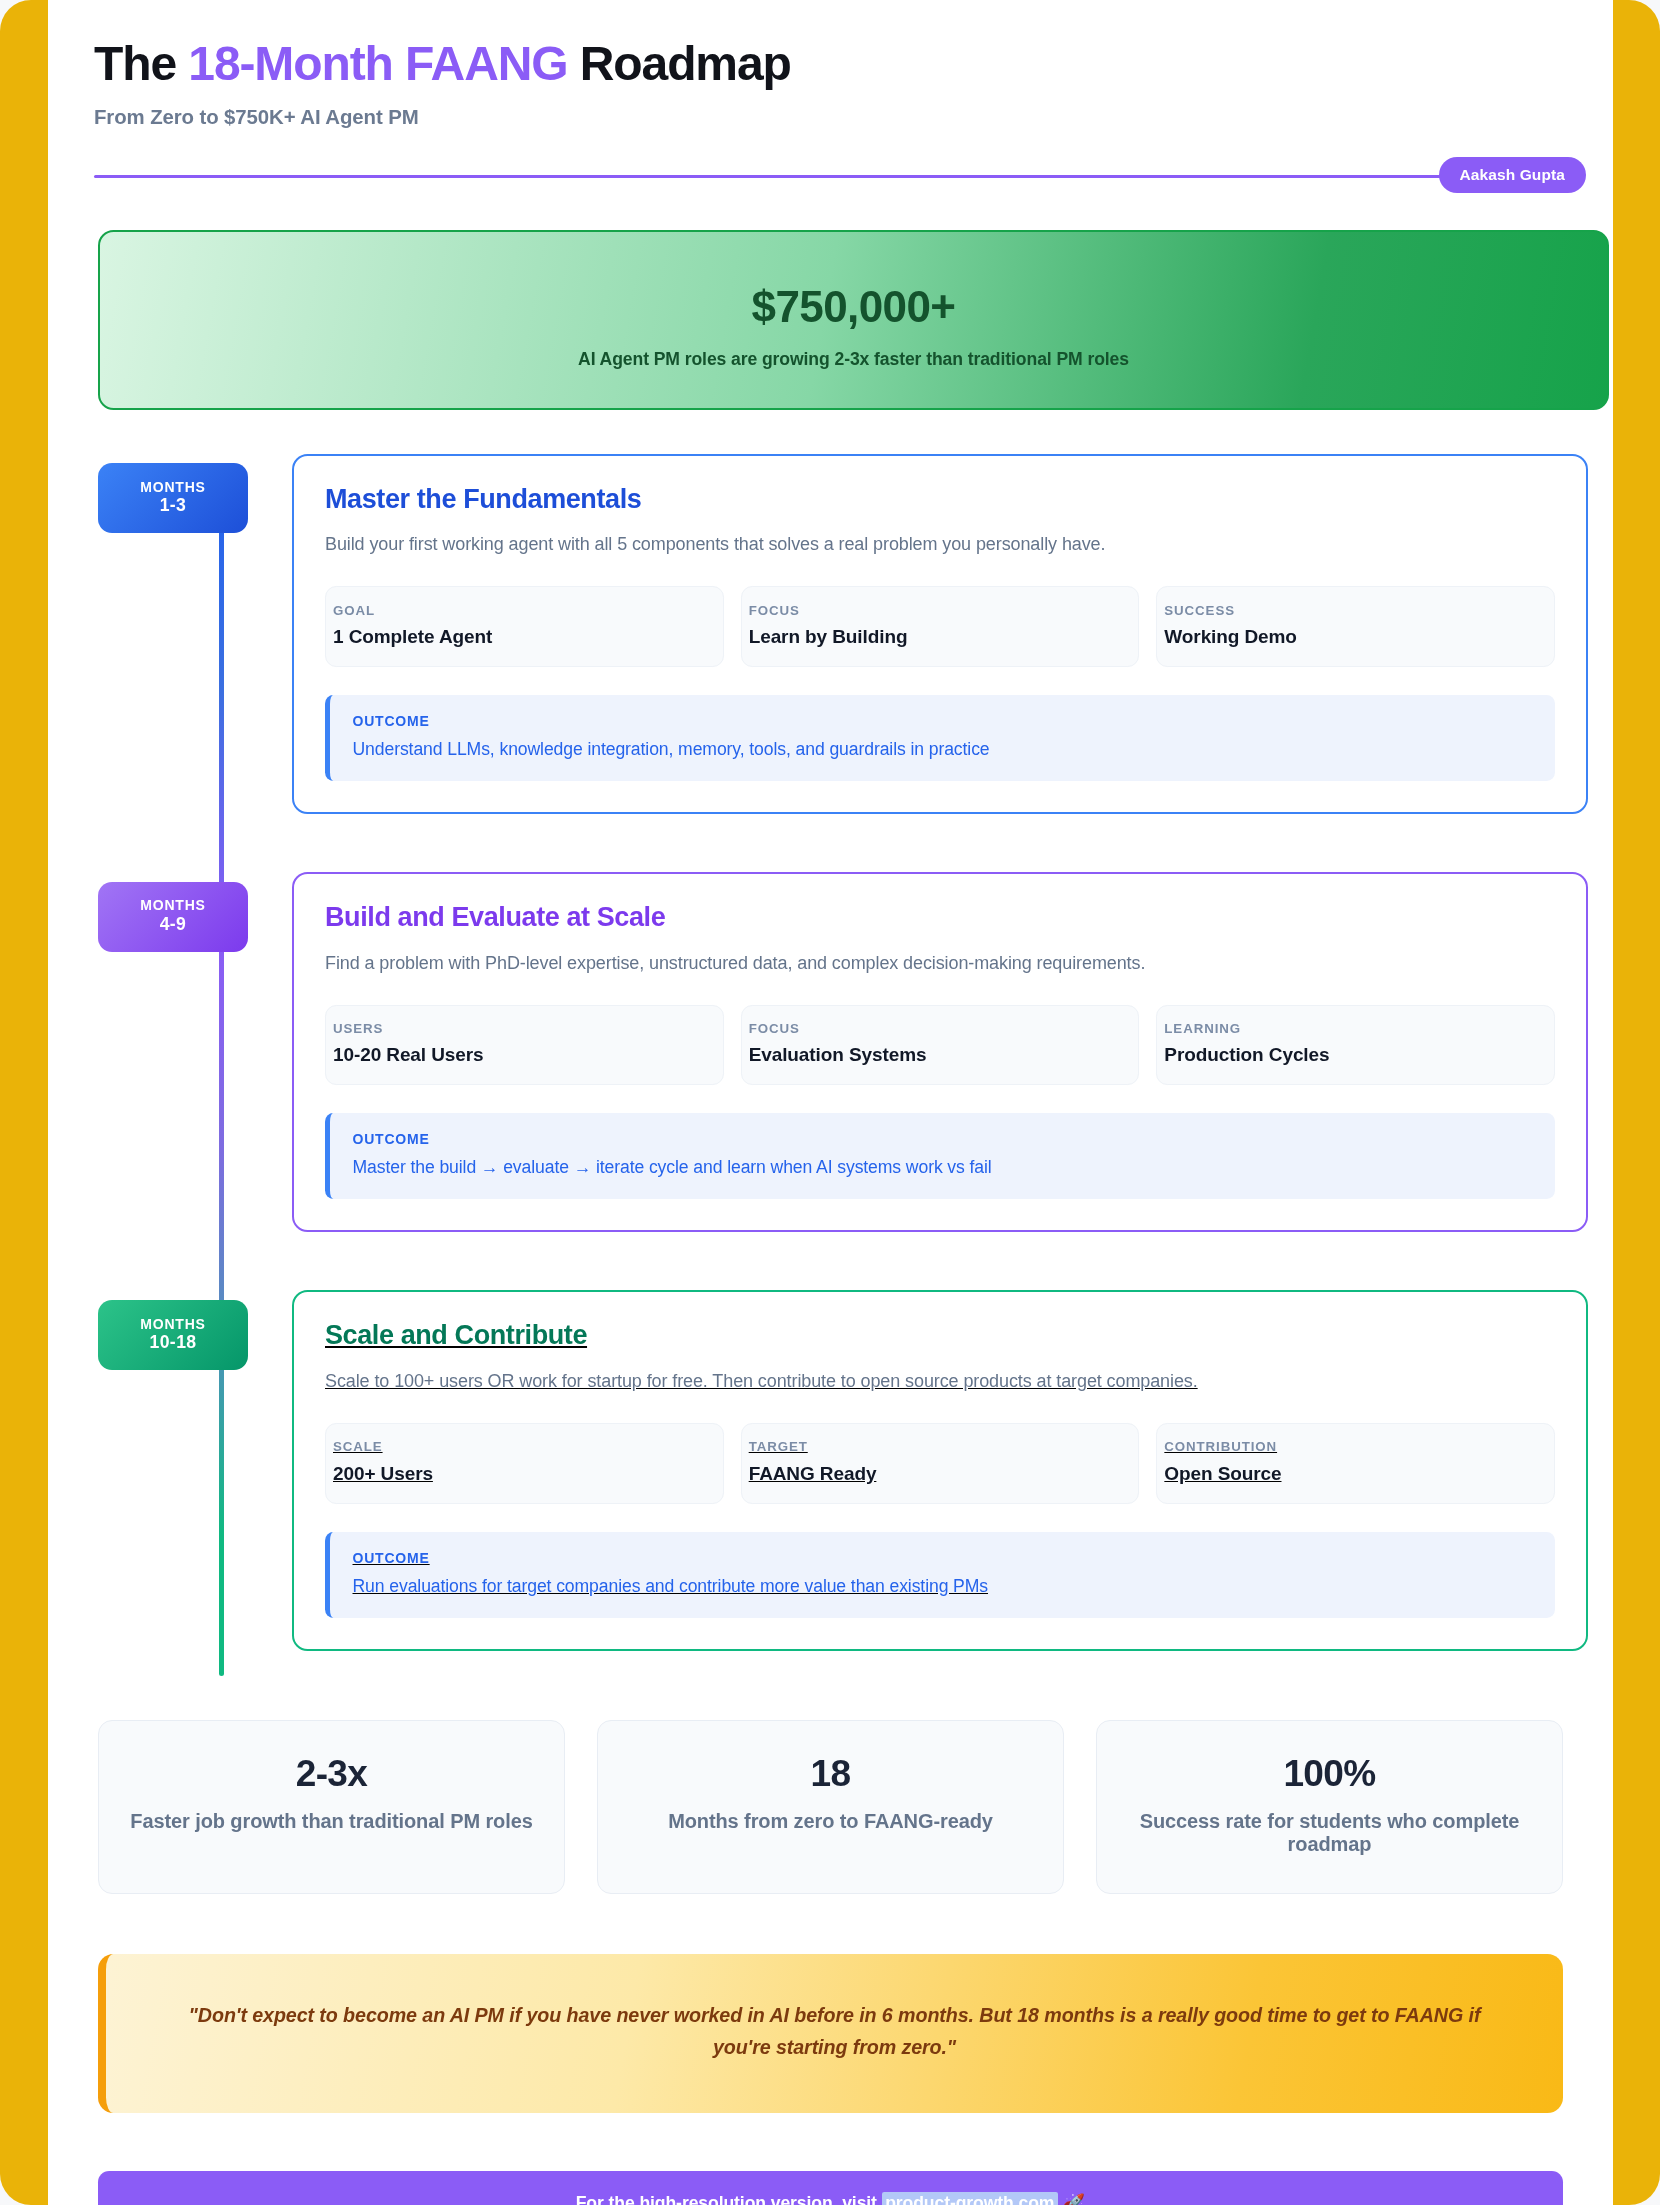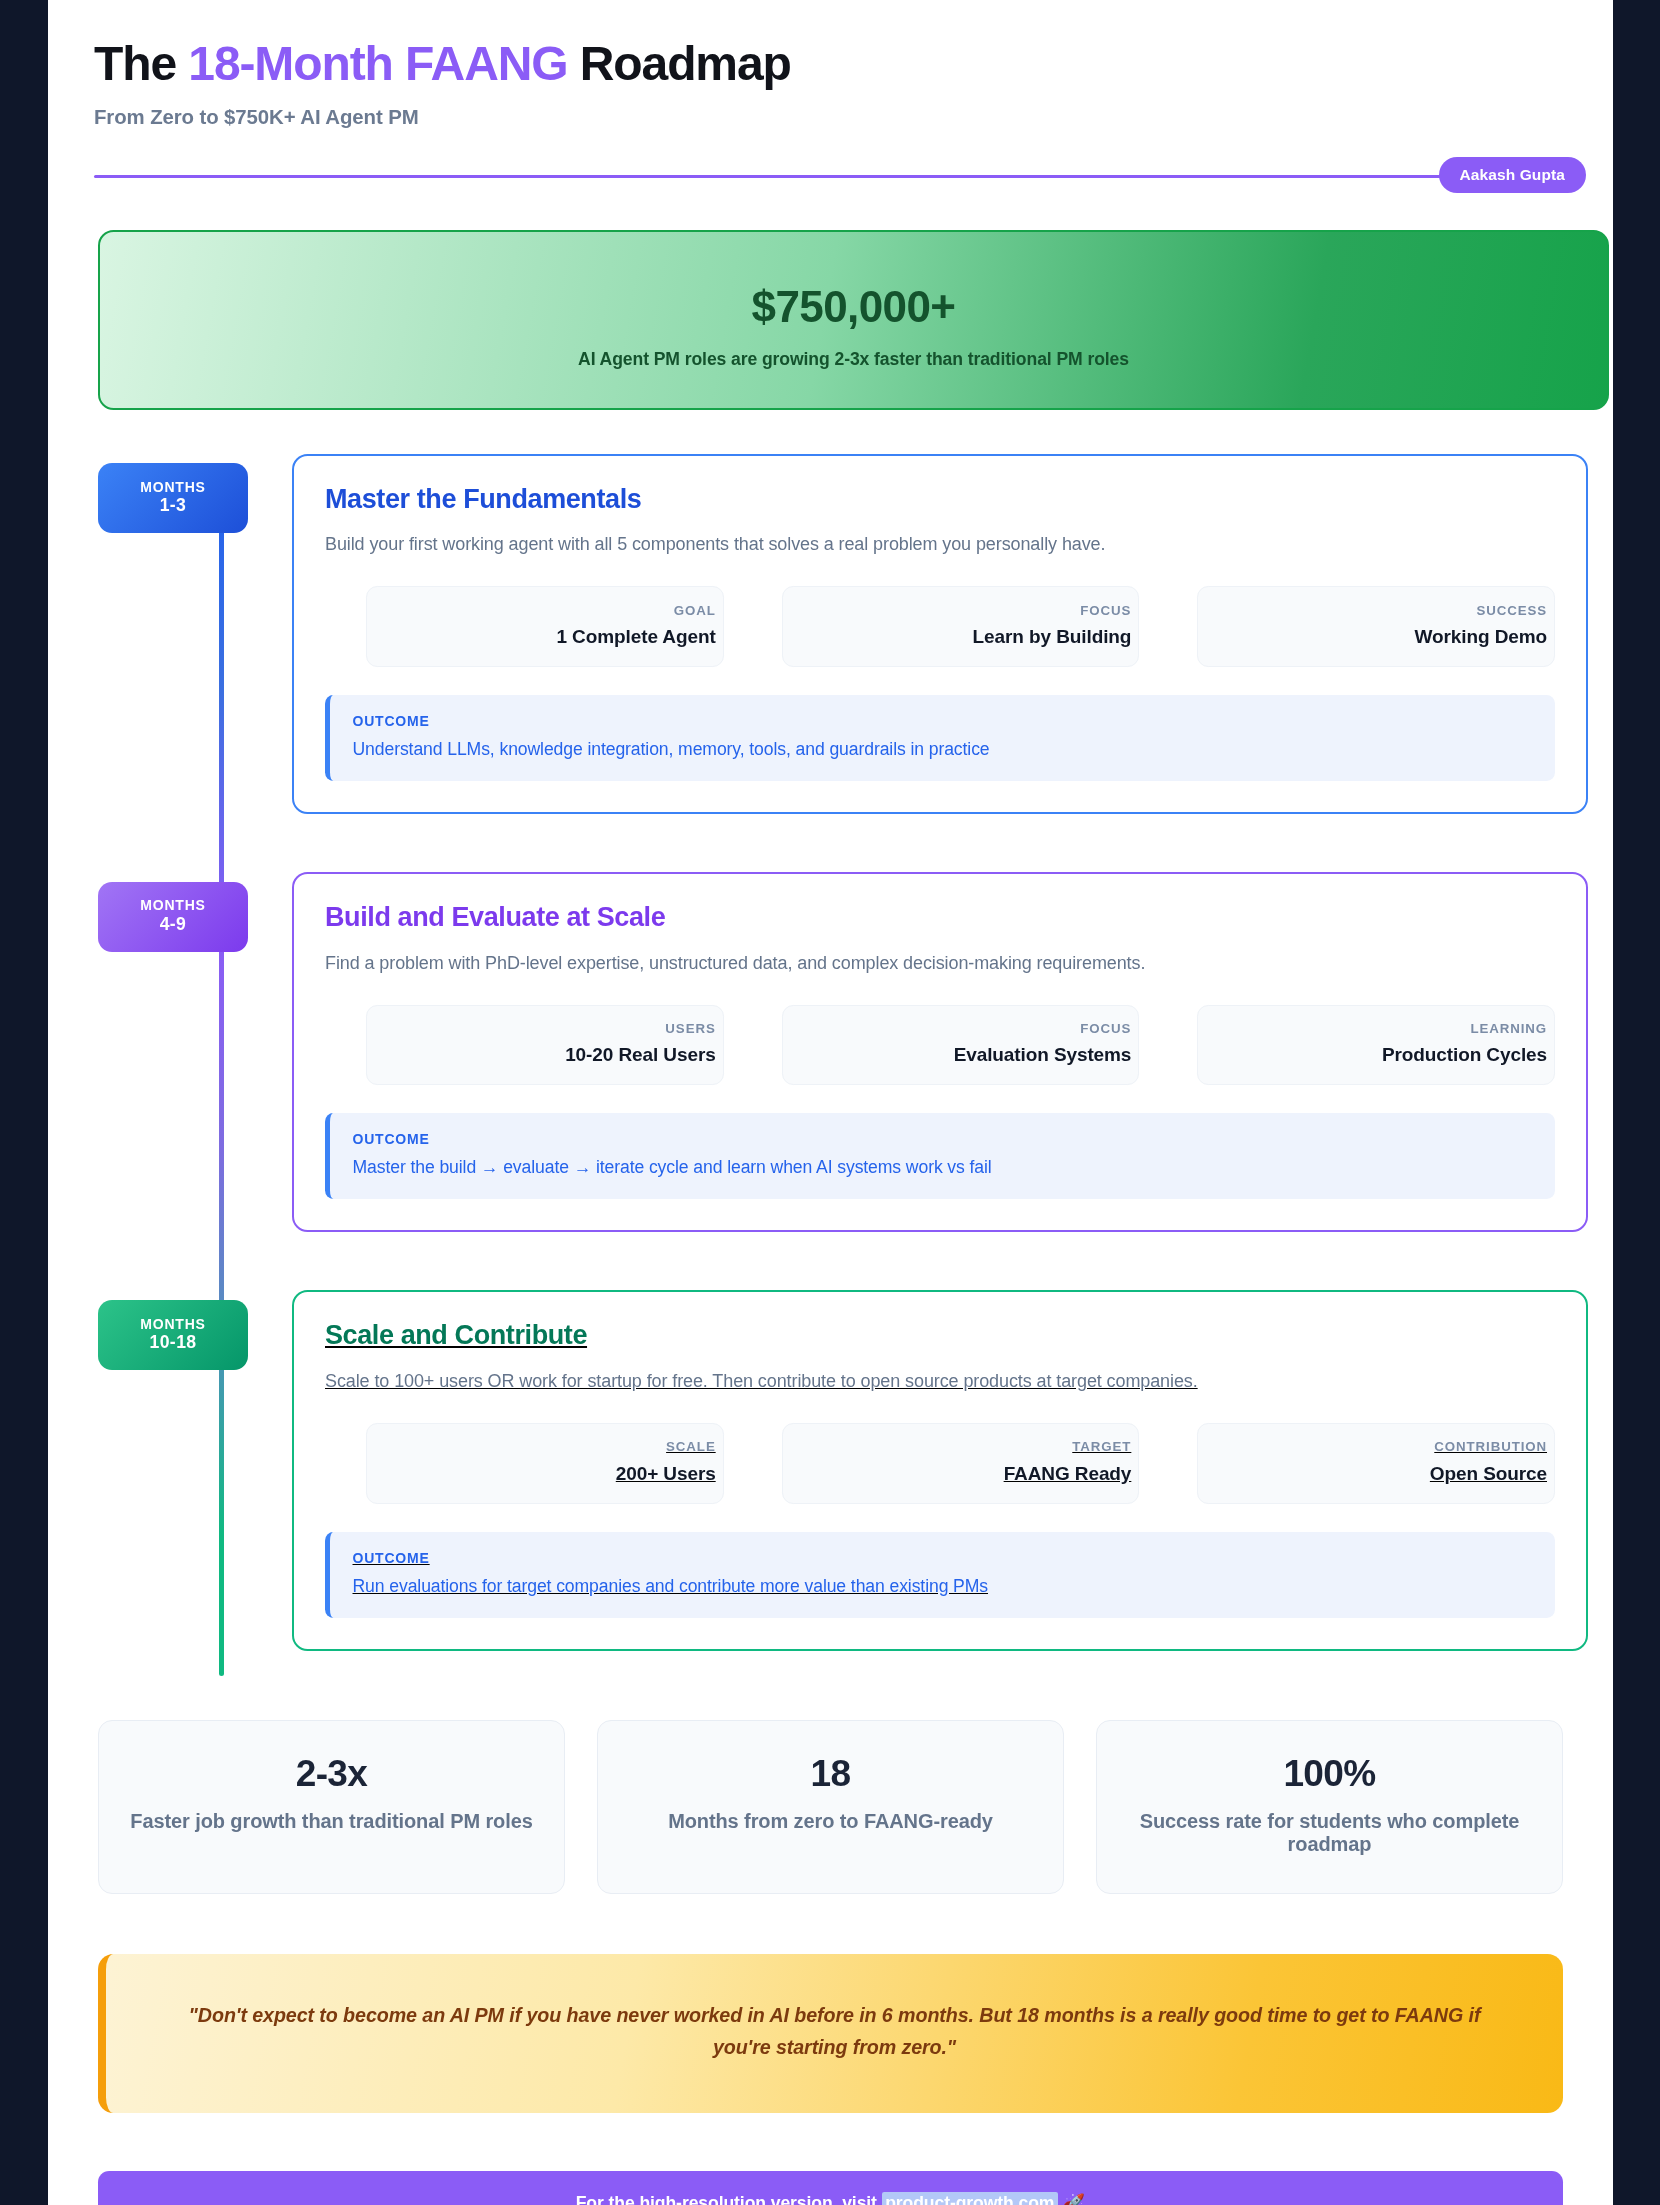--- a/index.html
+++ b/index.html
@@ -9,21 +9,22 @@
     height: 2205px;
     background: #f7f8fa;
     font-family: "Liberation Sans", sans-serif;
     -webkit-font-smoothing: antialiased;
   }
 
   .page {
     position: relative;
     width: 1660px;
     min-height: 2205px;
-    background: #0f172a;
+    background: #eab308;
+    border-radius: 31px;
   }
 
   
   .sheet {
     position: absolute;
     left: 48px;
     top: 0;
     width: 1565px;
     height: 2205px;
     background: #ffffff;
@@ -193,22 +194,21 @@
     display: flex;
     gap: 17px;
     margin-bottom: 28px;
   }
   .metric {
     flex: 1 1 0;
     background: #f8fafc;
     border: 1.4px solid #eef2f7;
     border-radius: 11.2px;
     padding: 15.5px 7px 18px 7px;
-    text-align: right;
-    margin-left: 41px;
+    text-align: left;
   }
   .metric-label {
     font-size: 13.3px;
     font-weight: 600;
     letter-spacing: 0.9px;
     color: #7b8ca6;
     text-transform: uppercase;
     margin-bottom: 8.4px;
   }
   .metric-value {

